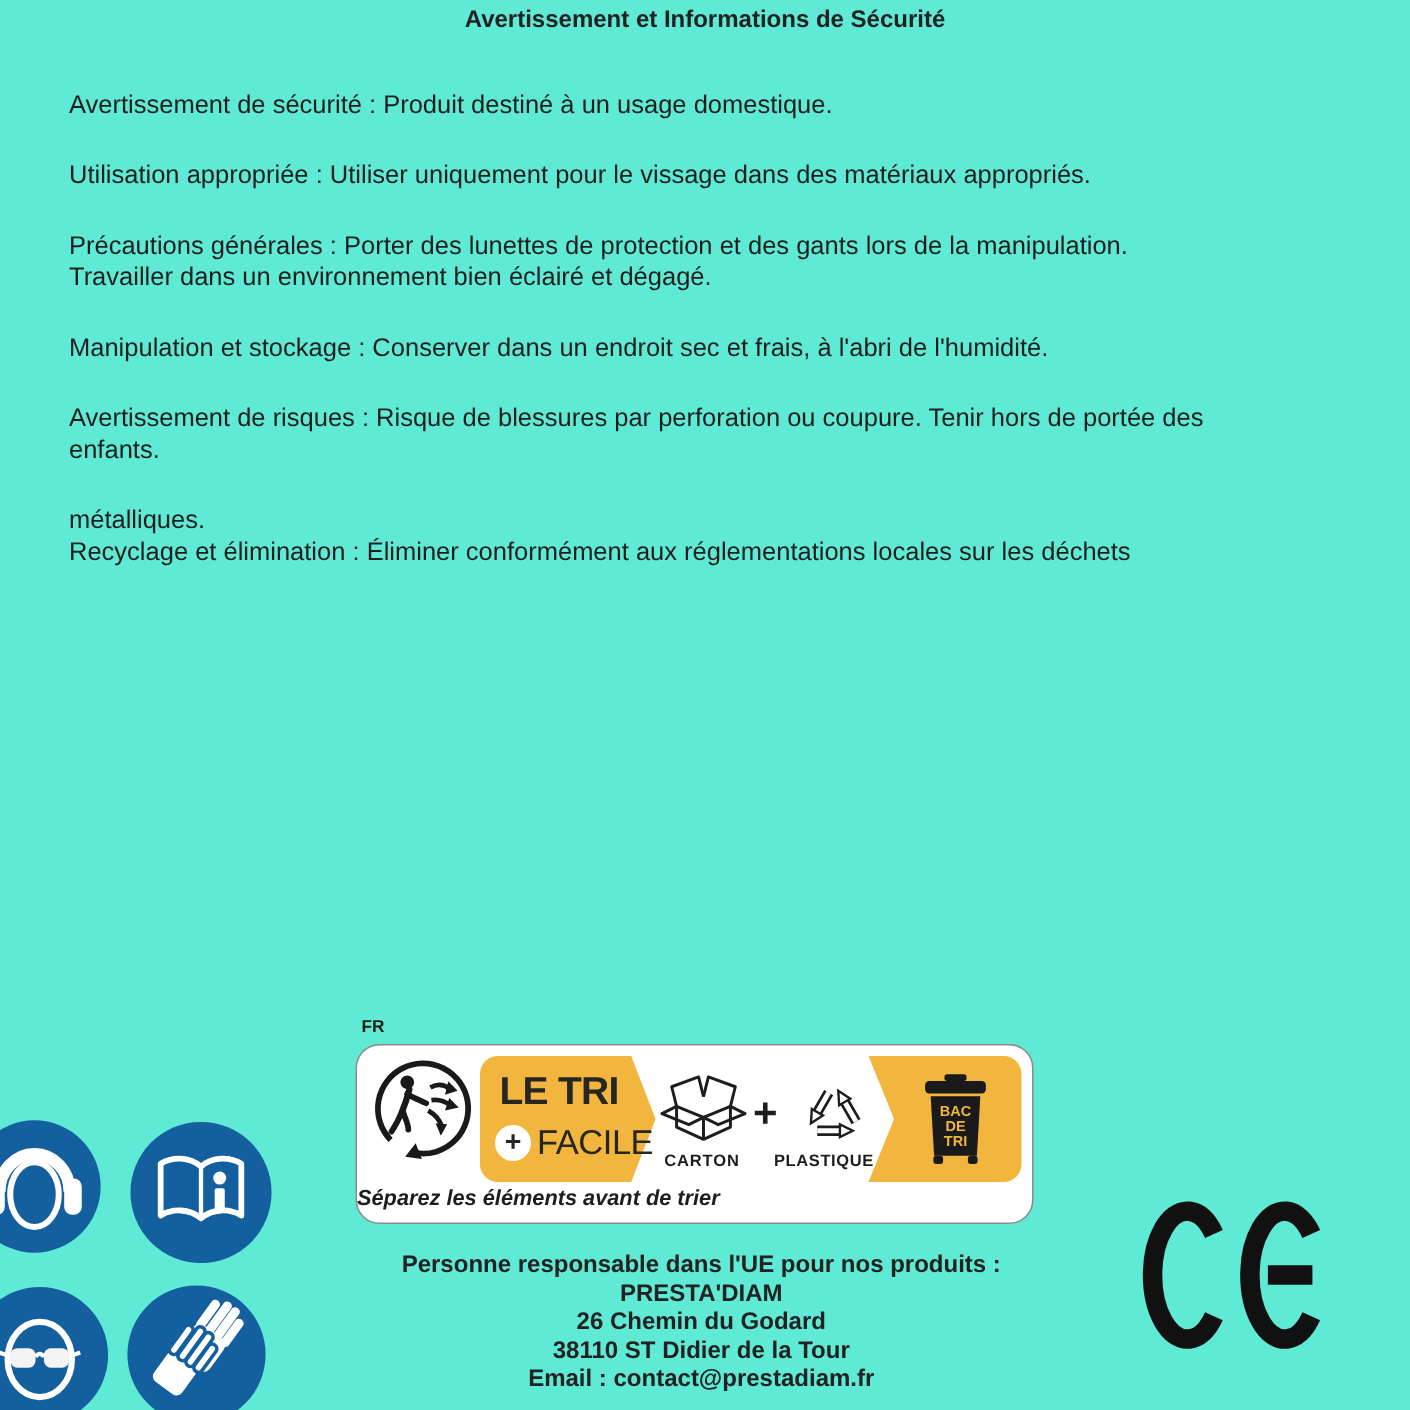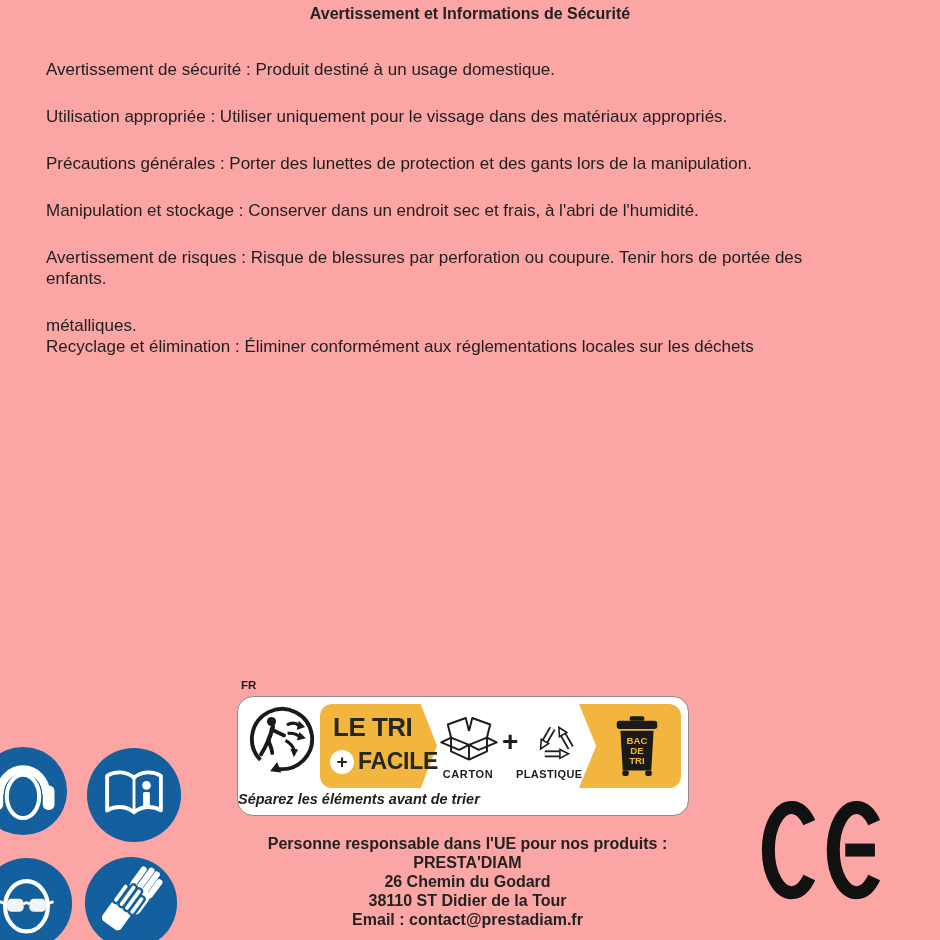--- a/index.html
+++ b/index.html
@@ -1,18 +1,18 @@
 <!DOCTYPE html>
 <html><head>
 <meta charset="utf-8">
 <style>
   * { margin:0; padding:0; box-sizing:border-box; }
   html,body { background:#fff; }
   .page {
-    position:relative; width:940px; height:940px; background:#fca5a5;
+    position:relative; width:940px; height:940px; background:#5eead4;
     font-family:"Liberation Sans","DejaVu Sans",sans-serif; color:#1c1c1c; overflow:hidden;
   }
   .doc-title {
     position:absolute; top:5px; left:0; width:940px; text-align:center;
     font-size:16px; font-weight:bold; color:#222222;
   }
   .paragraphs { position:absolute; left:46px; top:59px; width:882px; font-size:17px; line-height:21px; color:#1e1e1e; }
   .para { margin:0 0 26px 0; }
   .ln { display:block; white-space:nowrap; }
 
@@ -33,21 +33,21 @@
   .white-arrow {
     position:absolute; left:0; top:0; width:280px; height:84px; background:#ffffff;
     clip-path:polygon(36% 0, 92.5% 0, 98.6% 50%, 92.5% 100%, 36% 100%, 41.8% 50%);
   }
   .letri { position:absolute; left:13px; top:8px; font-size:26px; font-weight:bold; color:#262622; letter-spacing:-0.5px; }
   .plusrow { position:absolute; left:10px; top:44px; display:flex; align-items:center; }
   .plus-circle {
     width:24px; height:24px; background:#fff; border-radius:50%;
     color:#262622; font-size:19px; font-weight:bold; text-align:center; line-height:23px; flex:0 0 auto;
   }
-  .facile { margin-left:4px; font-size:23px; font-weight:bold; color:#262622; letter-spacing:-0.3px; }
+  .facile { margin-left:4px; font-size:23px; font-weight:normal; color:#262622; letter-spacing:-0.3px; }
   .mat-icon-carton { position:absolute; left:118px; top:10px; }
   .mat-label-carton {
     position:absolute; left:108px; top:64px; width:80px; text-align:center;
     font-size:11px; font-weight:bold; color:#1d1d1b; letter-spacing:0.6px;
   }
   .join-plus { position:absolute; left:182px; top:22px; font-size:28px; font-weight:bold; color:#1d1d1b; }
   .mat-icon-plastique { position:absolute; left:210px; top:13px; }
   .mat-label-plastique {
     position:absolute; left:196px; top:64px; width:82px; text-align:left;
     font-size:11px; font-weight:bold; color:#1d1d1b; letter-spacing:0.4px;
@@ -75,20 +75,21 @@
 
   <div class="paragraphs">
     <p class="para">
       <span class="ln">Avertissement de sécurité : Produit destiné à un usage domestique.</span>
     </p>
     <p class="para">
       <span class="ln">Utilisation appropriée : Utiliser uniquement pour le vissage dans des matériaux appropriés.</span>
     </p>
     <p class="para">
       <span class="ln">Précautions générales : Porter des lunettes de protection et des gants lors de la manipulation.</span>
+      <span class="ln">Travailler dans un environnement bien éclairé et dégagé.</span>
     </p>
     <p class="para">
       <span class="ln">Manipulation et stockage : Conserver dans un endroit sec et frais, à l'abri de l'humidité.</span>
     </p>
     <p class="para">
       <span class="ln">Avertissement de risques : Risque de blessures par perforation ou coupure. Tenir hors de portée des</span>
       <span class="ln">enfants.</span>
     </p>
     <p class="para">
       <span class="ln">métalliques.</span>

